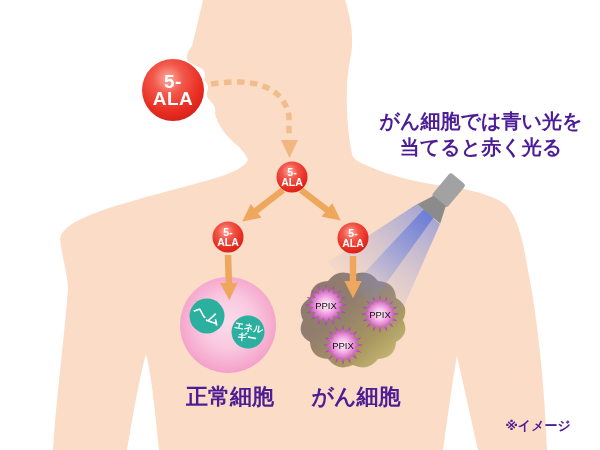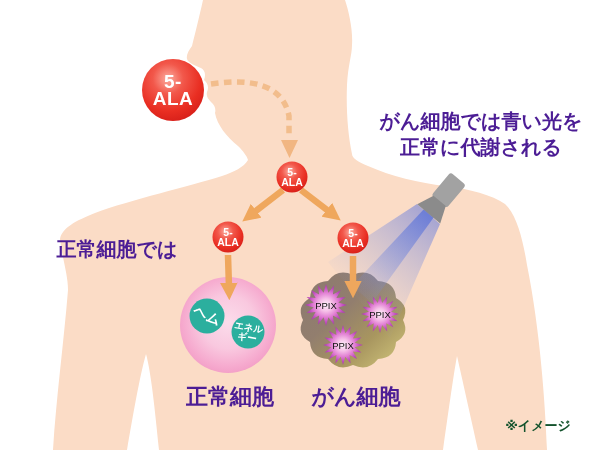--- a/index.html
+++ b/index.html
@@ -4,21 +4,21 @@
 <style>
   html,body{margin:0;padding:0;background:#fff;}
   .stage{
     position:relative;width:600px;height:450px;overflow:hidden;background:#fff;
     font-family:"Liberation Sans","DejaVu Sans",sans-serif;
   }
   .stage svg{position:absolute;left:0;top:0;}
   .txt{position:absolute;transform:translate(-50%,-50%);white-space:nowrap;color:#4c1d95;}
   .annot{font-weight:bold;font-size:20px;line-height:26px;text-align:center;}
   .cell-label{font-weight:bold;font-size:22px;}
-  .note{font-weight:bold;font-size:13px;color:#14532d;}
+  .note{font-weight:bold;font-size:13px;color:#4c1d95;}
   .ball-txt{color:#fff;font-weight:bold;text-align:center;}
   .ball-txt.big{font-size:19px;line-height:17px;letter-spacing:.5px;}
   .ball-txt.small{font-size:10.5px;line-height:10px;}
   .ppix-txt{font-size:9.5px;font-weight:normal;color:#101010;letter-spacing:0;}
   .heme-txt{font-size:14px;font-weight:bold;color:#fff;transform:translate(-50%,-50%) rotate(24deg);}
   .energy-txt{font-size:9.5px;line-height:9.5px;font-weight:bold;color:#fff;text-align:center;
     transform:translate(-50%,-50%) rotate(10deg);}
 </style>
 </head>
 <body>
@@ -159,23 +159,22 @@
     <div>エネル</div>
     <div>ギー</div>
   </div>
 
   <div class="txt ppix-txt" style="left:326px;top:305px;">PPIX</div>
   <div class="txt ppix-txt" style="left:380px;top:314px;">PPIX</div>
   <div class="txt ppix-txt" style="left:343px;top:345px;">PPIX</div>
 
   <div class="txt annot" style="left:481px;top:134px;">
     <div>がん細胞では青い光を</div>
-    <div>正常に代謝される</div>
+    <div>当てると赤く光る</div>
   </div>
   <div class="txt annot" style="left:117px;top:249px;">
-    <div>正常細胞では</div>
   </div>
 
   <div class="txt cell-label" style="left:230px;top:397px;">正常細胞</div>
   <div class="txt cell-label" style="left:356px;top:397px;">がん細胞</div>
 
   <div class="txt note" style="left:538px;top:426px;">※イメージ</div>
 </div>
 
 </body></html>

